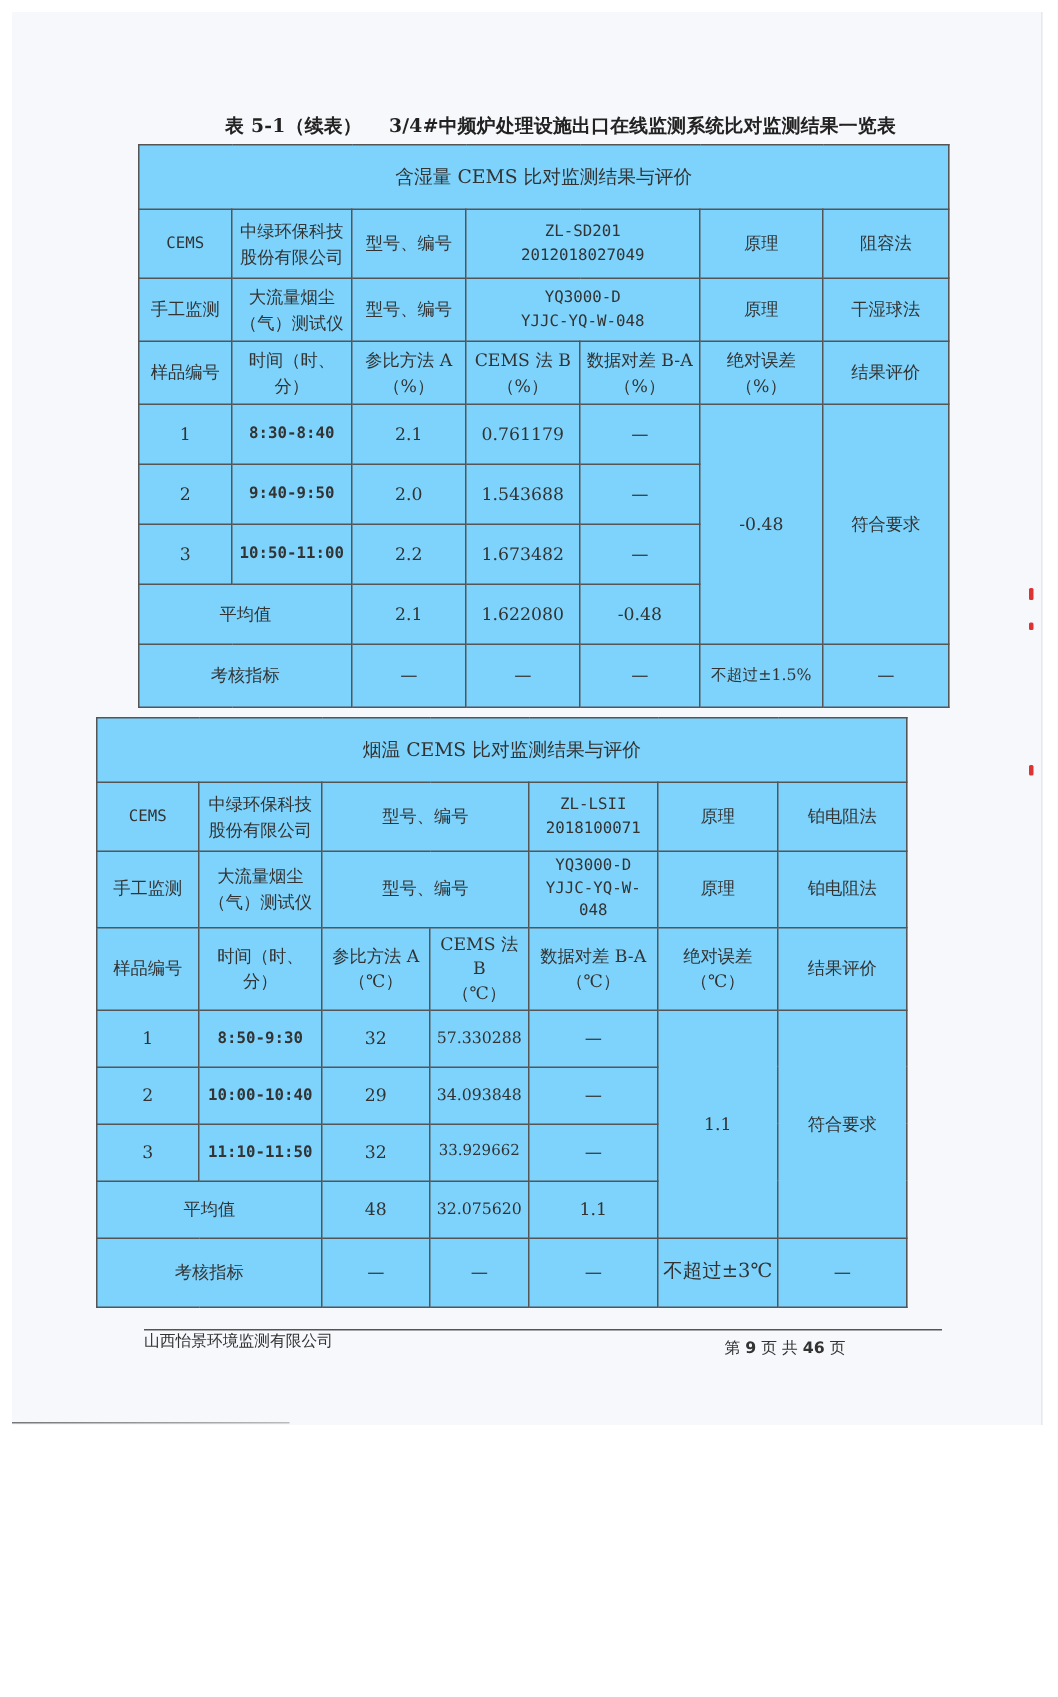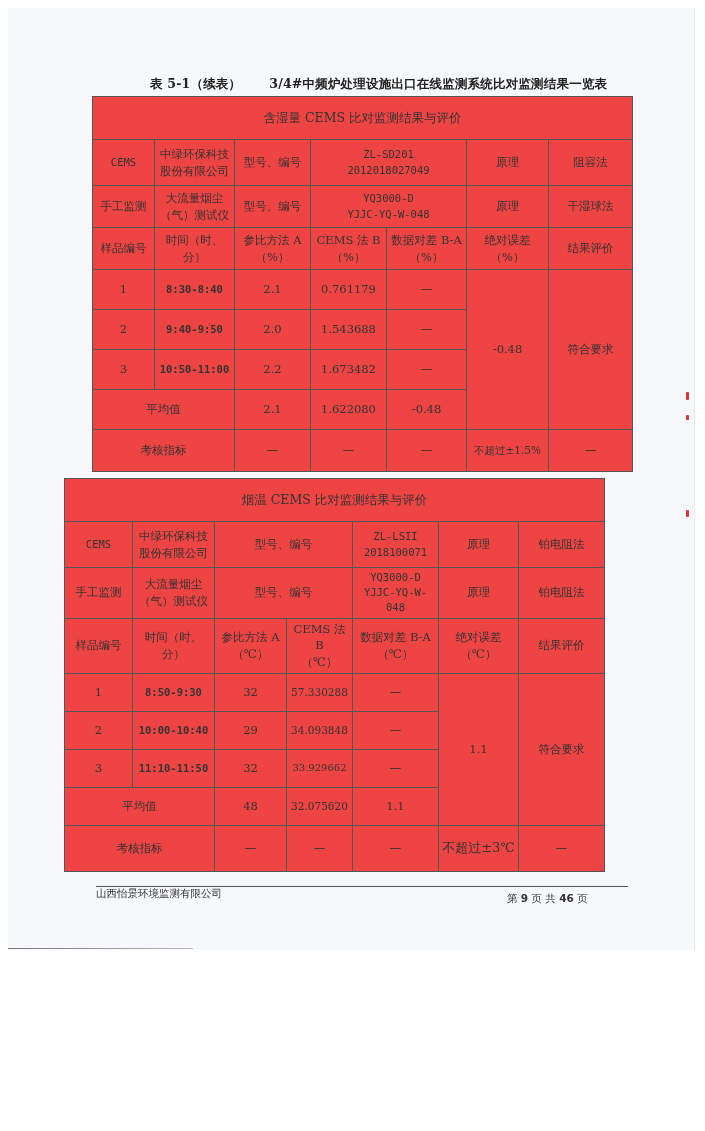--- a/index.html
+++ b/index.html
@@ -10,36 +10,36 @@
   }
   .page {
     position: absolute; left: 8px; top: 8px; width: 686px; height: 942px;
     background: #f7f8fb;
     border-right: 1px solid #e6e8ee;
   }
   .title {
     position: absolute; left: 150px; top: 76px; font-size: 12.5px; font-weight: bold;
     letter-spacing: 0.2px; color: #222; white-space: nowrap;
   }
-  .title .t2 { margin-left: 28px; }
+  .title .t2 { margin-left: 18px; }
   table {
     border-collapse: collapse; position: absolute; table-layout: fixed;
-    font-size: 11.5px; color: #333; background: #ef4444;
+    font-size: 11.5px; color: #333; background: #7dd3fc;
   }
   td { border: 1px solid #555; text-align: center; vertical-align: middle; padding: 2px 2px; line-height: 1.45; }
   .mono { font-family: "DejaVu Sans Mono", "Liberation Mono", monospace; font-size: 10.5px; }
   .bold { font-weight: bold; font-family: "DejaVu Sans Mono", "Liberation Mono", monospace; font-size: 10.5px; }
   .sechead { font-size: 12.5px; height: 38px; }
   .t1 { left: 92px; top: 96px; width: 540px; }
   .t2tbl { left: 64px; top: 478px; width: 540px; }
   .footer-line {
     position: absolute; left: 96px; top: 886px; width: 532px; height: 1px; background: #555;
   }
   .footer-left { position: absolute; left: 96px; top: 887px; font-size: 10.5px; color: #333; font-family: "DejaVu Sans", sans-serif; }
-  .footer-right { position: absolute; left: 507px; top: 892px; font-size: 10.5px; color: #333; font-family: "DejaVu Sans", sans-serif; }
+  .footer-right { position: absolute; left: 483px; top: 892px; font-size: 10.5px; color: #333; font-family: "DejaVu Sans", sans-serif; }
   .footer-right b { font-weight: bold; }
   .scan-edge { position: absolute; left: 8px; top: 948px; width: 185px; height: 1px; background: linear-gradient(to right, #777, #bbb); }
   .redmark { position: absolute; width: 3px; background: #d33; border-radius: 1px; }
   .dash { font-family: "DejaVu Sans", sans-serif; }
 </style>
 </head>
 <body>
 
 <div class="page"></div>
 

